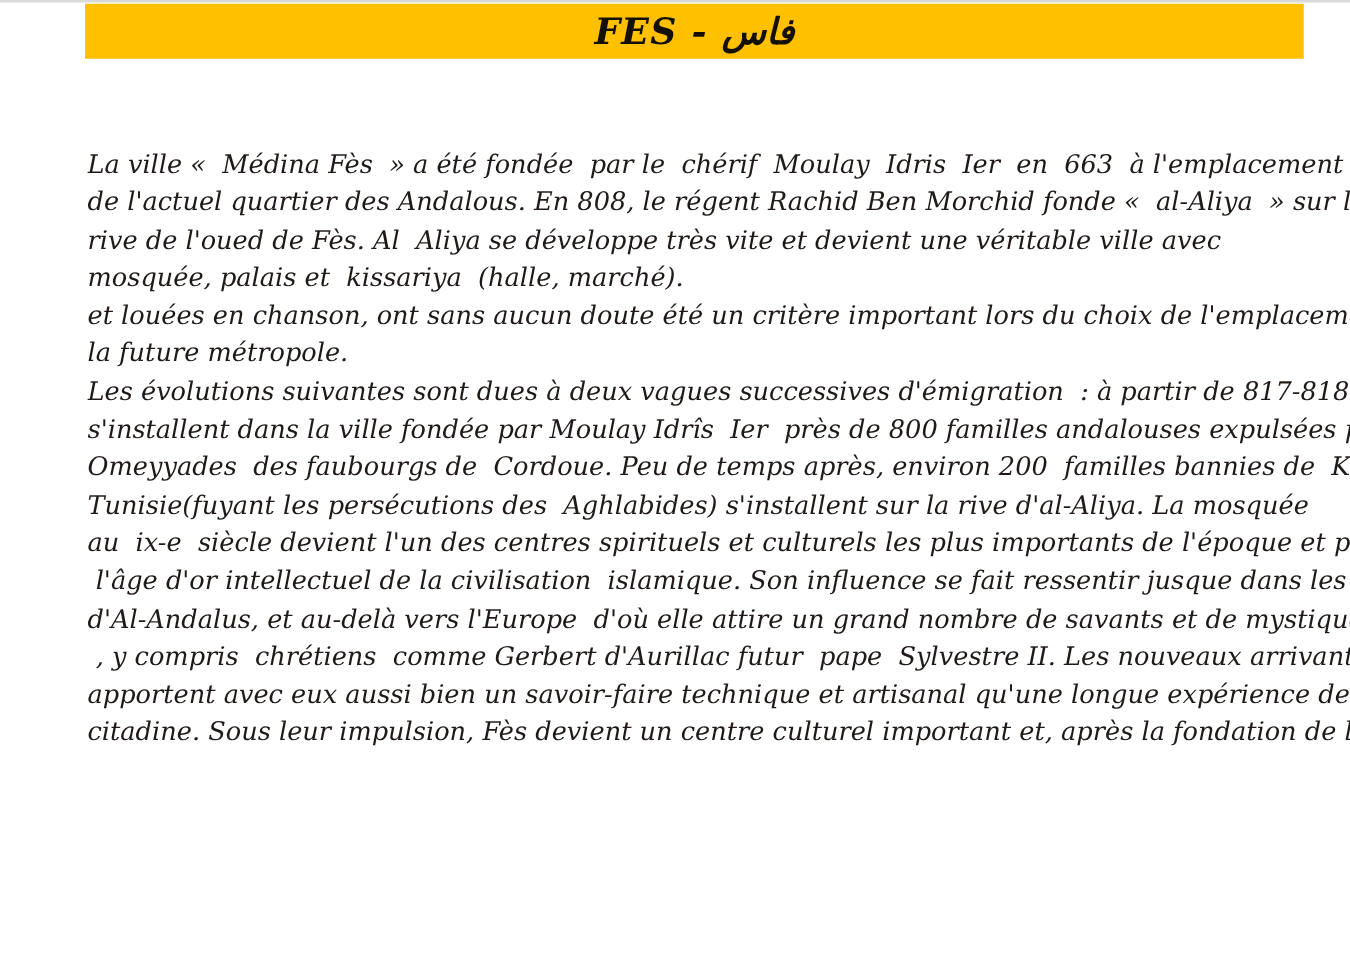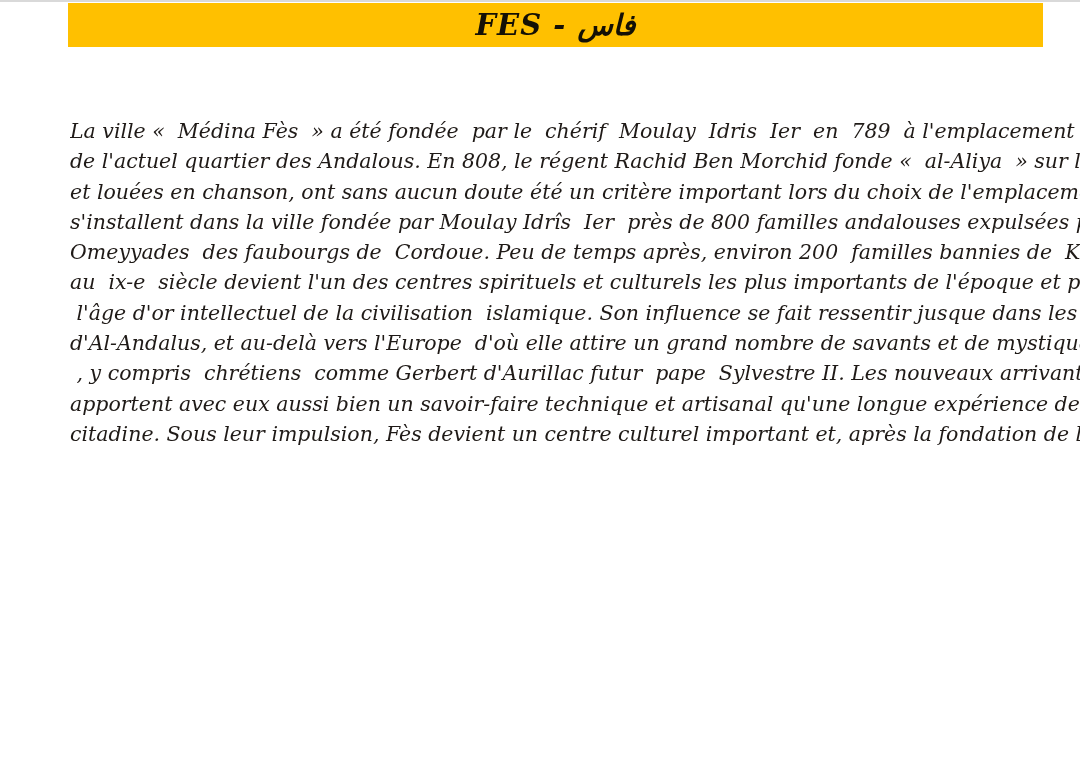--- a/index.html
+++ b/index.html
@@ -57,24 +57,29 @@
 </head>
 <body>
 
 <div class="top-rule"></div>
 
 <div class="banner" style="background-color: rgb(255, 192, 0);">
   <span class="banner-title" style="color: rgb(20, 16, 5);">FES - فاس</span>
 </div>
 
 <div class="body-text" style="color: rgb(31, 26, 23);">
-    <div class="text-line">La ville «  Médina Fès  » a été fondée  par le  chérif  Moulay  Idris  Ier  en  789  à l'emplacement</div>
+    <div class="text-line">La ville «  Médina Fès  » a été fondée  par le  chérif  Moulay  Idris  Ier  en  663  à l'emplacement</div>
     <div class="text-line">de l'actuel quartier des Andalous. En 808, le régent Rachid Ben Morchid fonde «  al-Aliya  » sur l'autre</div>
+    <div class="text-line">rive de l'oued de Fès. Al  Aliya se développe très vite et devient une véritable ville avec</div>
+    <div class="text-line">mosquée, palais et  kissariya  (halle, marché).</div>
     <div class="text-line">et louées en chanson, ont sans aucun doute été un critère important lors du choix de l'emplacement pour</div>
+    <div class="text-line">la future métropole.</div>
+    <div class="text-line">Les évolutions suivantes sont dues à deux vagues successives d'émigration  : à partir de 817-818</div>
     <div class="text-line">s'installent dans la ville fondée par Moulay Idrîs  Ier  près de 800 familles andalouses expulsées par les</div>
     <div class="text-line">Omeyyades  des faubourgs de  Cordoue. Peu de temps après, environ 200  familles bannies de  Kairouan</div>
+    <div class="text-line">Tunisie(fuyant les persécutions des  Aghlabides) s'installent sur la rive d'al-Aliya. La mosquée</div>
     <div class="text-line">au  ix-e  siècle devient l'un des centres spirituels et culturels les plus importants de l'époque et participe à</div>
     <div class="text-line"> l'âge d'or intellectuel de la civilisation  islamique. Son influence se fait ressentir jusque dans les écoles</div>
     <div class="text-line">d'Al-Andalus, et au-delà vers l'Europe  d'où elle attire un grand nombre de savants et de mystiques</div>
     <div class="text-line"> , y compris  chrétiens  comme Gerbert d'Aurillac futur  pape  Sylvestre II. Les nouveaux arrivants</div>
     <div class="text-line">apportent avec eux aussi bien un savoir-faire technique et artisanal qu'une longue expérience de la vie</div>
     <div class="text-line">citadine. Sous leur impulsion, Fès devient un centre culturel important et, après la fondation de la</div>
   </div>
 
 </body></html>

